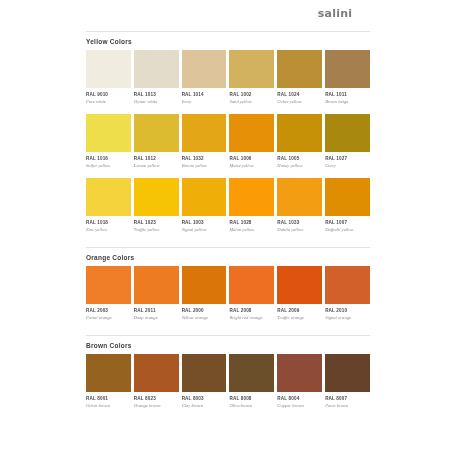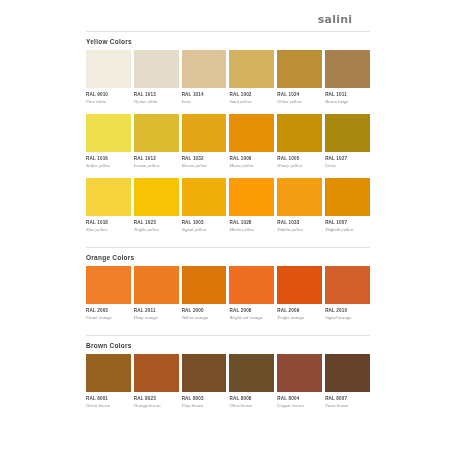--- a/index.html
+++ b/index.html
@@ -17,21 +17,21 @@
   .page {
     position: relative;
     width: 450px;
     height: 450px;
     background: #ffffff;
     box-sizing: border-box;
   }
   .brand-bar {
     height: 26px;
     display: flex;
-    align-items: flex-end;
+    align-items: center;
     justify-content: center;
     padding-right: 6px;
     margin-left: 16px;
   }
   .brand-logo {
     font-family: "DejaVu Sans", sans-serif;
     font-size: 11px;
     font-weight: 700;
     letter-spacing: 0.2px;
     color: #7c7c80;

